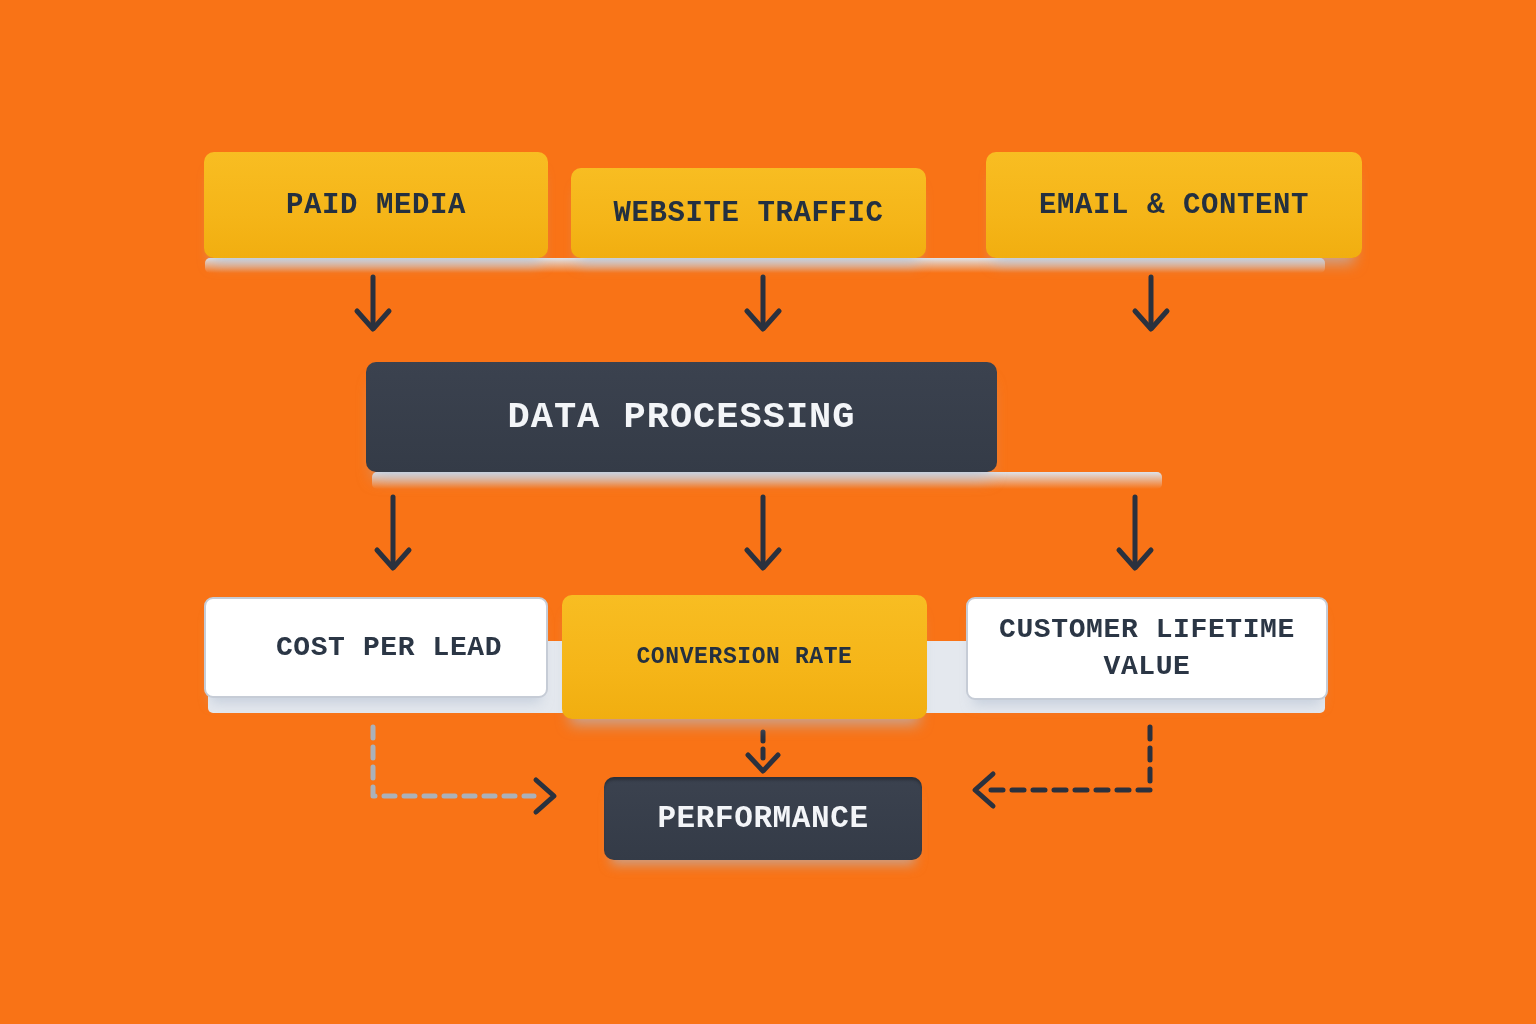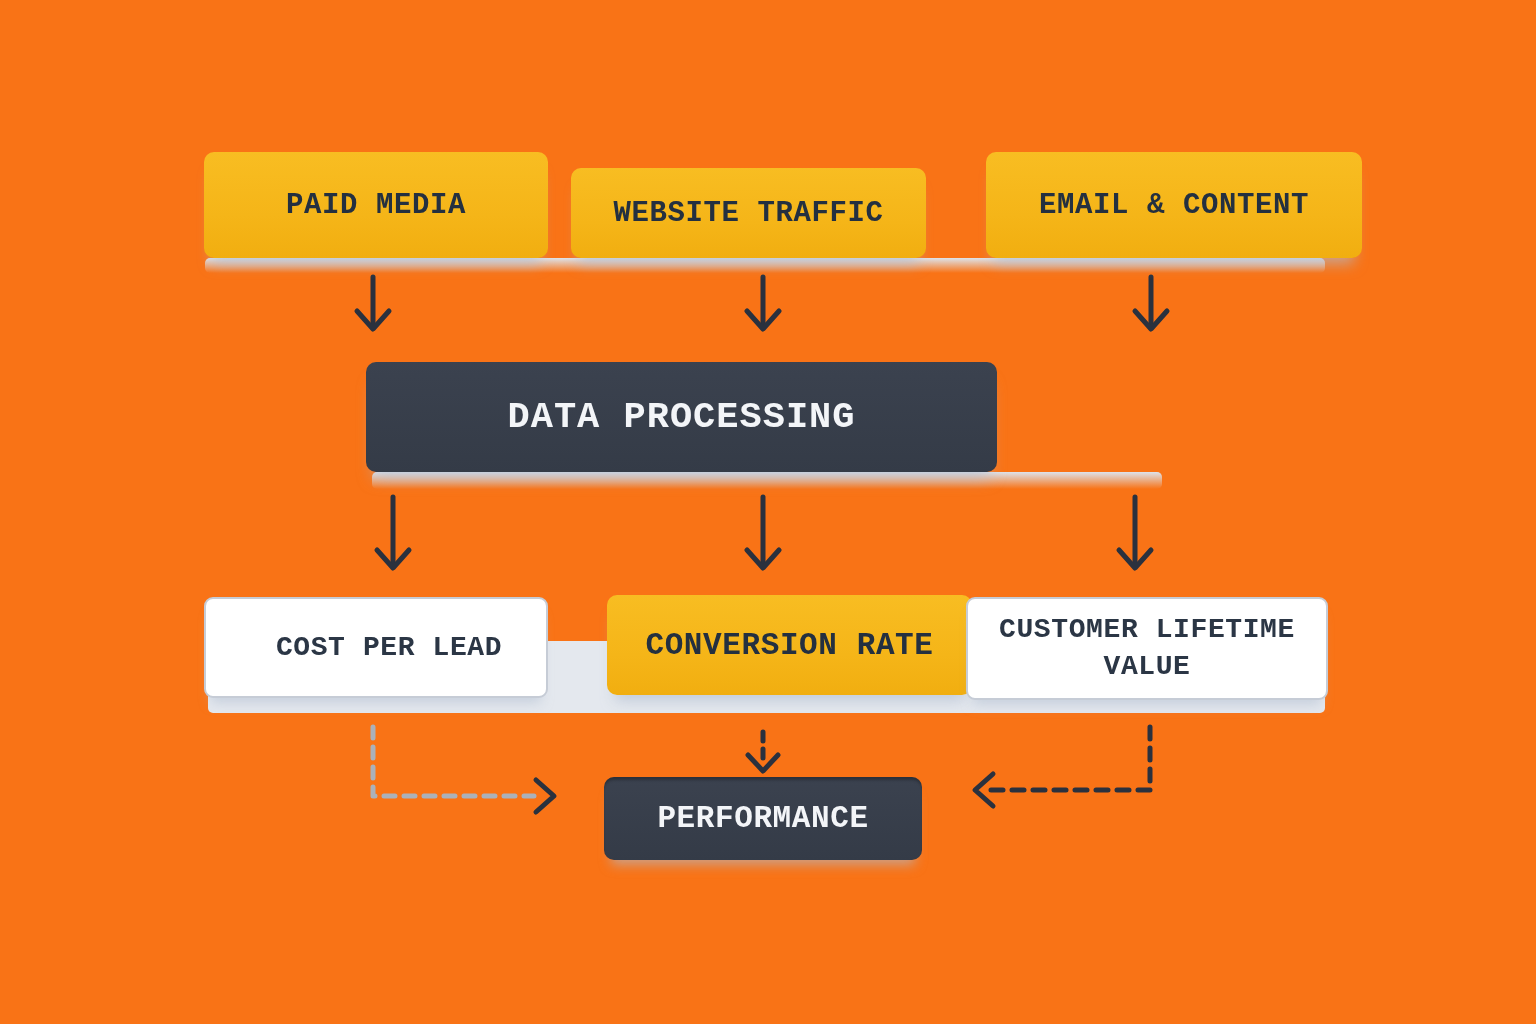--- a/index.html
+++ b/index.html
@@ -57,21 +57,21 @@
     background: linear-gradient(180deg, #dde3eb 0%, rgba(221, 227, 235, 0) 100%);
   }
   .strip.band {
     background: #e4e8ee;
   }
   #paid-media    { left: 204px;  top: 152px; width: 344px; height: 106px; }
   #website-traffic { left: 571px; top: 161px; width: 355px; height: 90px; margin-top: 7px; }
   #email-content { left: 950px;  top: 152px; width: 376px; height: 106px; margin-left: 36px; }
   #data-processing { left: 366px; top: 362px; width: 631px; height: 110px; font-size: 37px; letter-spacing: 1px; }
   #cost-per-lead { left: 204px;  top: 597px; width: 344px; height: 101px; padding-left: 26px; }
-  #conversion-rate { left: 607px; top: 595px; width: 365px; height: 100px; font-size: 31px; }
+  #conversion-rate { left: 562px; top: 595px; width: 365px; height: 124px; font-size: 23px; }
   #customer-lifetime-value { left: 966px; top: 597px; width: 362px; height: 103px; line-height: 1.3; padding: 0 30px; }
   #performance   { left: 604px;  top: 777px; width: 318px; height: 83px; font-size: 31px;
                    box-shadow: inset 0 4px 3px -1px rgba(0,0,0,0.28), 0 12px 12px -7px rgba(176,189,207,0.6); }
   #arrow-layer {
     position: absolute;
     left: 0; top: 0;
     z-index: 2;
   }
 </style>
 </head>

